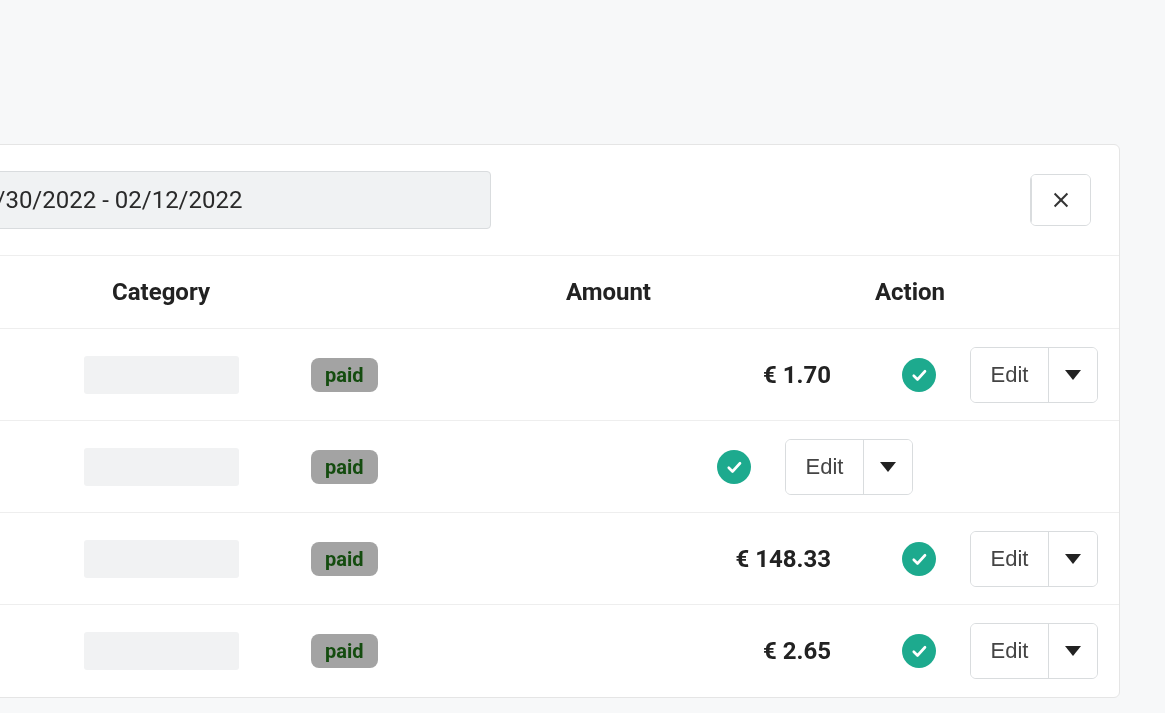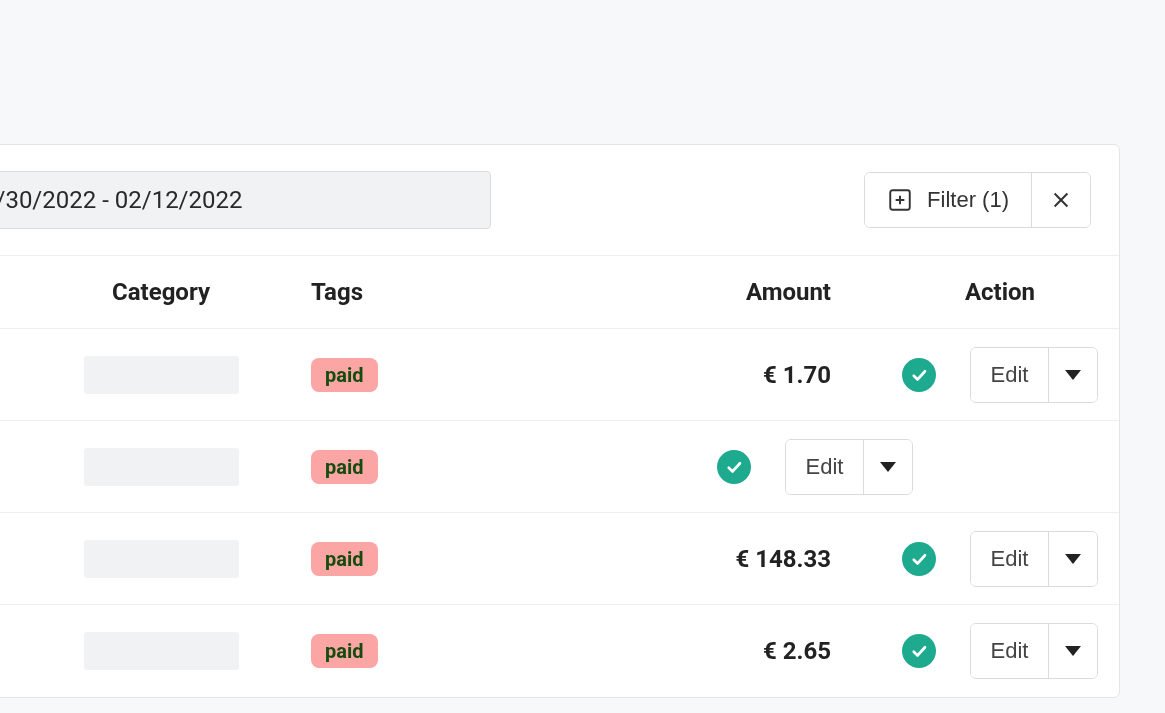--- a/index.html
+++ b/index.html
@@ -85,21 +85,21 @@
     }
     .cat-placeholder {
       width: 155px;
       height: 38px;
       background: #f1f2f3;
       border-radius: 3px;
       margin: 0 auto;
     }
     .tag-pill {
       display: inline-block;
-      background: #fca5a5;
+      background: #a3a3a3;
       color: #144c0f;
       font-weight: 700;
       font-size: 20px;
       padding: 5px 14px;
       border-radius: 8px;
     }
     .amount-text {
       font-weight: 700;
       font-size: 24px;
     }
@@ -146,44 +146,33 @@
   </style>
 </head>
 <body>
 
 <div class="panel">
   <div class="toolbar">
     <div class="date-range">
       <span>1/30/2022 - 02/12/2022</span>
     </div>
     <div class="filter-group">
-      <button class="filter-btn">
-        <span>
-          <svg width="26" height="26" viewBox="0 0 24 24" fill="none" stroke="#333" stroke-width="1.8">
-            <rect x="3" y="3" width="18" height="18" rx="2"></rect>
-            <line x1="12" y1="8" x2="12" y2="16"></line>
-            <line x1="8" y1="12" x2="16" y2="12"></line>
-          </svg>
-        </span>
-        <span>Filter (1)</span>
-      </button>
       <button class="filter-btn clear">
         <span>
           <svg width="22" height="22" viewBox="0 0 24 24" fill="none" stroke="#333" stroke-width="2.2">
             <line x1="5" y1="5" x2="19" y2="19"></line>
             <line x1="19" y1="5" x2="5" y2="19"></line>
           </svg>
         </span>
       </button>
     </div>
   </div>
 
   <div class="table-head">
     <div class="col-cat">Category</div>
-    <div class="col-tags">Tags</div>
     <div class="col-amount">Amount</div>
     <div class="col-action">Action</div>
   </div>
 
   <div class="row">
     <div class="col-cat">
         <div class="cat-placeholder"></div>
       </div>
     <div class="col-tags"><span class="tag-pill">paid</span></div>
     <div class="col-amount"><span class="amount-text">€ 1.70</span></div>

